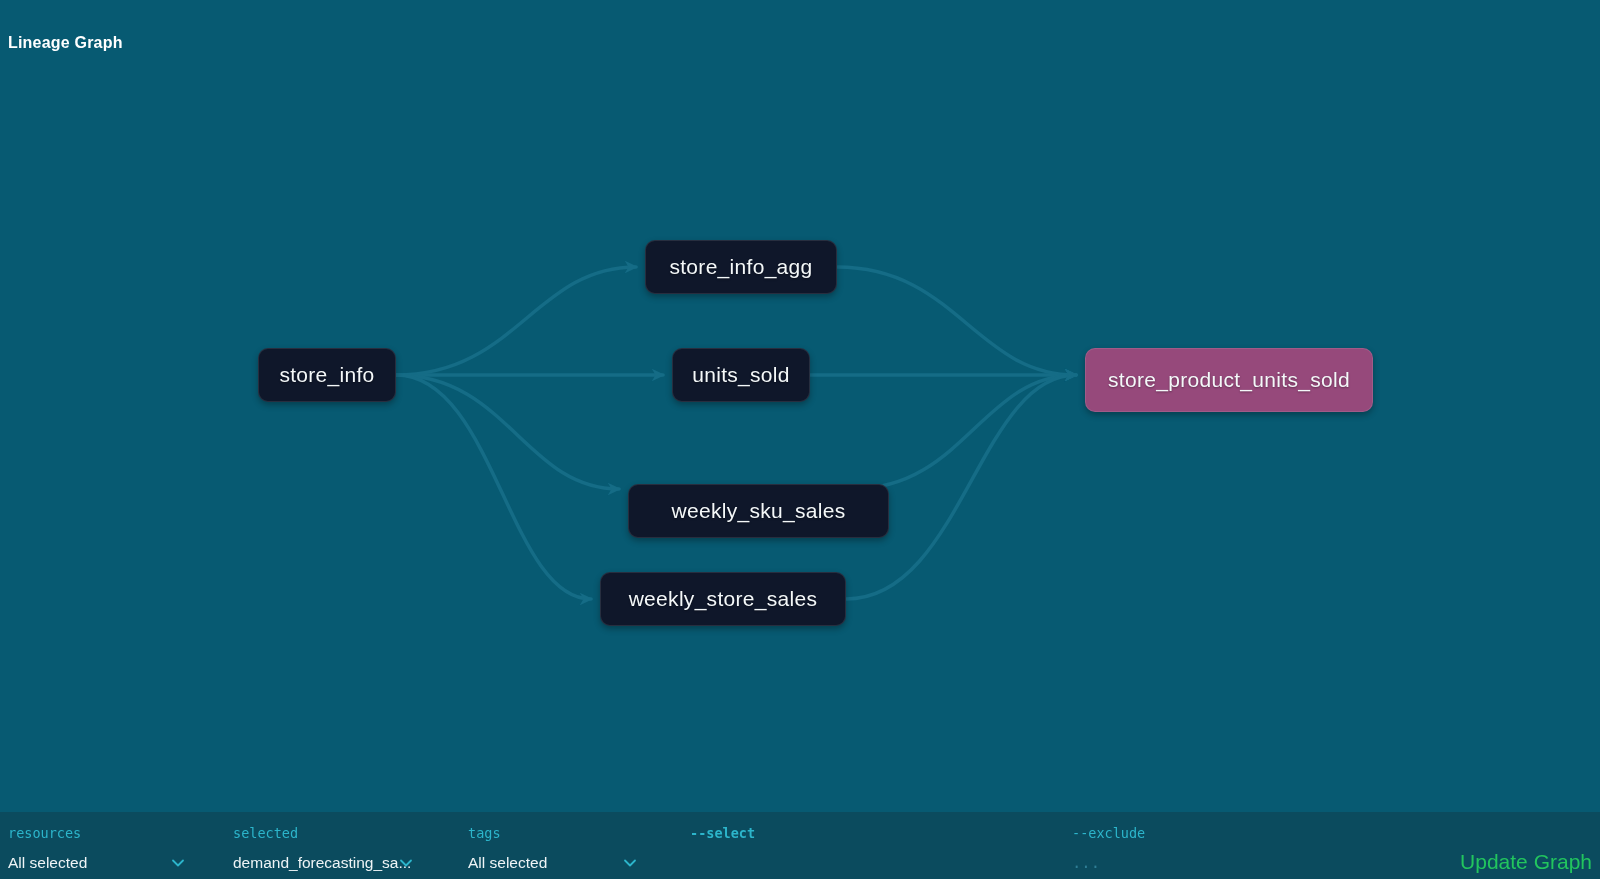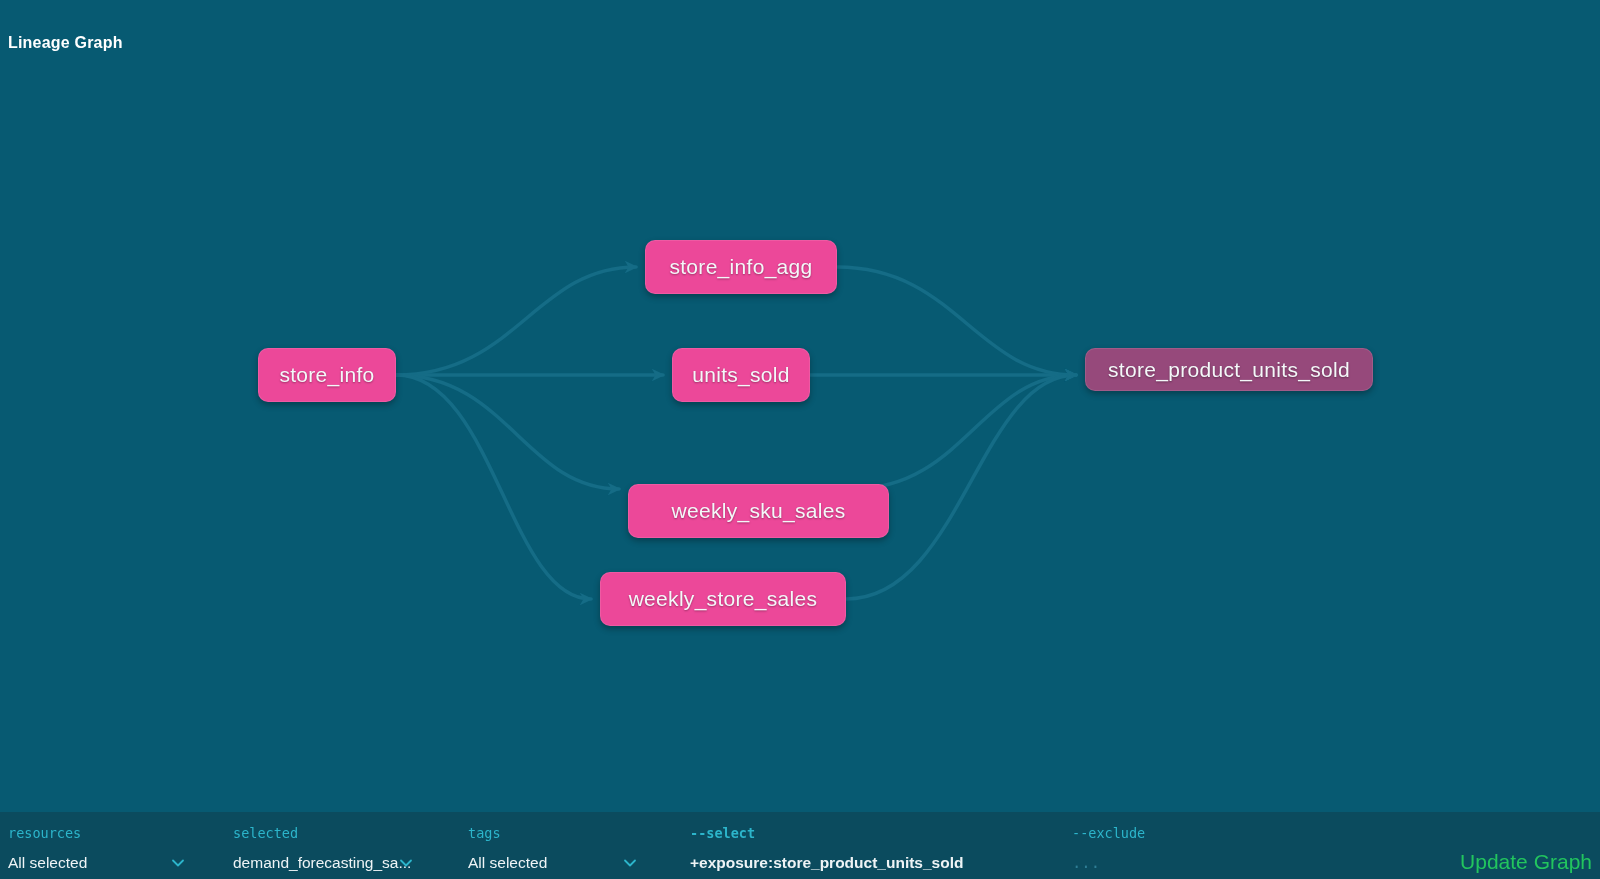--- a/index.html
+++ b/index.html
@@ -33,21 +33,21 @@
     color: #f4f8f9;
     font-size: 21px;
     letter-spacing: 0.3px;
     text-shadow: 0 1px 2px rgba(0,0,0,0.35);
     box-shadow: 0 3px 6px rgba(0,0,0,0.30);
     border: 1px solid rgba(255,255,255,0.10);
     cursor: pointer;
     white-space: nowrap;
     z-index: 3;
   }
-  .graph-node.model    { background: #ec4899; }
+  .graph-node.model    { background: #0f172a; }
   .graph-node.exposure { background: #96497b; }
 
   
   #toolbar {
     position: absolute; left: 0; bottom: 0;
     width: 1600px; height: 67px;
     background: #0b4b5e;
     z-index: 6;
   }
   .tb-col { position: absolute; top: 0; height: 67px; text-align: center; }
@@ -113,21 +113,21 @@
         </div>
         <div class="graph-node model" style="left: 672px; top: 348px; width: 138px; height: 54px;">
           <span>units_sold</span>
         </div>
         <div class="graph-node model" style="left: 628px; top: 484px; width: 261px; height: 54px;">
           <span>weekly_sku_sales</span>
         </div>
         <div class="graph-node model" style="left: 600px; top: 572px; width: 246px; height: 54px;">
           <span>weekly_store_sales</span>
         </div>
-        <div class="graph-node exposure" style="left: 1085px; top: 348px; width: 288px; height: 43px; text-align: right;">
+        <div class="graph-node exposure" style="left: 1085px; top: 348px; width: 288px; height: 64px; text-align: right;">
           <span>store_product_units_sold</span>
         </div>
       </div>
   </div>
 
   <div id="toolbar">
     <div id="filters-layer">
         <div class="tb-col" style="left: 8px; width: 178px;">
           <div class="tb-label">resources</div>
           <div class="tb-value-row">
@@ -156,23 +156,20 @@
             <span class="tb-value">All selected</span>
             <span class="tb-chevron">
               <svg width="16" height="16" viewBox="0 0 16 16">
                 <polyline points="3,5.5 8,10.5 13,5.5" fill="none" stroke="#2cb5cb" stroke-width="1.8" stroke-linecap="round" stroke-linejoin="round"></polyline>
               </svg>
             </span>
           </div>
         </div>
         <div class="tb-col" style="left: 690px; width: 340px; font-weight: bold;">
           <div class="tb-label">--select</div>
-          <div class="tb-value-row">
-            <span class="tb-value">+exposure:store_product_units_sold</span>
-          </div>
         </div>
         <div class="tb-col" style="left: 1072px; width: 220px;">
           <div class="tb-label">--exclude</div>
           <div class="tb-value-row">
             <span class="tb-value dim">...</span>
           </div>
         </div>
       </div>
     <button id="update-graph-button">Update Graph</button>
   </div>

